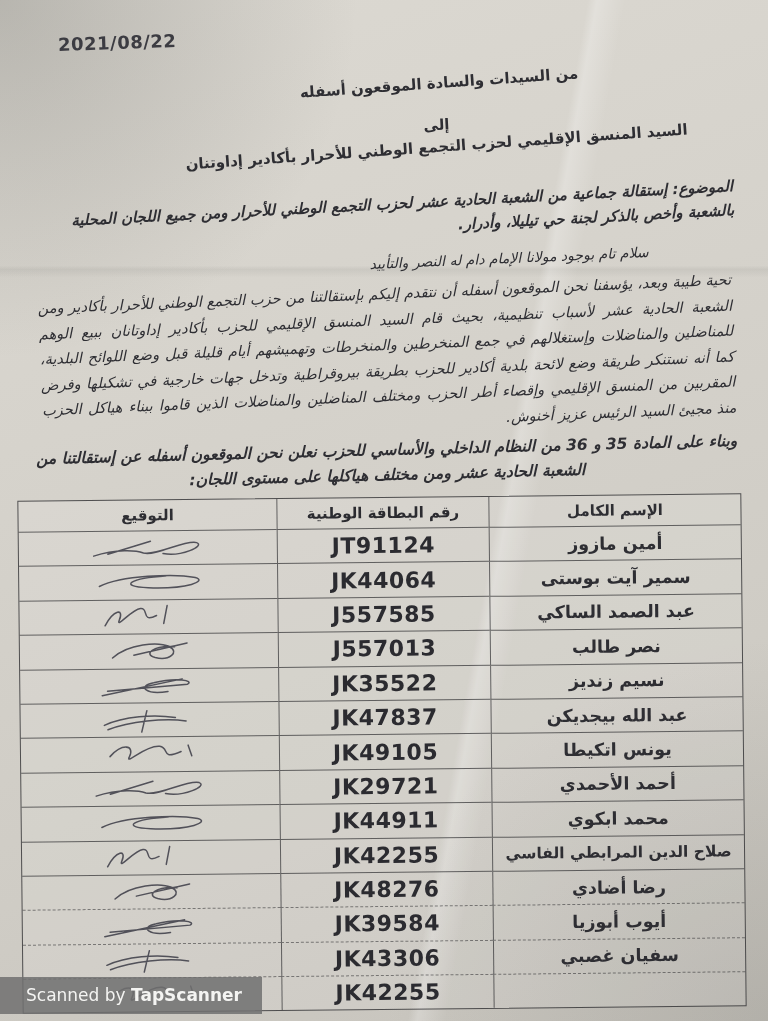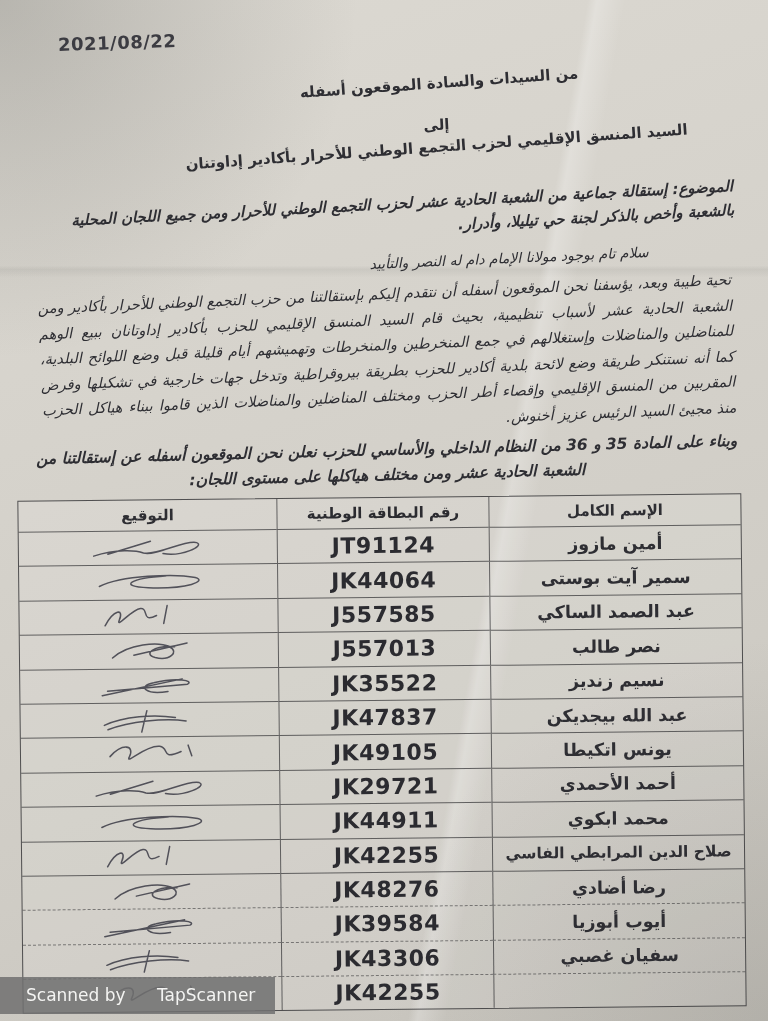--- a/index.html
+++ b/index.html
@@ -49,21 +49,21 @@
   .cell.hdr{height:30px;font-weight:bold;font-size:15px;}
   .cell.dashed{border-bottom-style:dashed;border-bottom-color:rgba(45,45,48,.55);}
   .cell.last{border-bottom:none;}
   .squeeze{font-size:15.5px !important;}
 
   .watermark{
     left:0;bottom:7px;direction:ltr;
     background:rgba(112,112,112,.85);
     color:#f4f4f2;font-size:17px;padding:8px 20px 9px 26px;
   }
-  .watermark b{font-weight:normal;margin-left:26px;}
+  .watermark b{font-weight:bold;}
   svg.scribble path{fill:none;stroke:#3b3b46;stroke-width:1.7;stroke-linecap:round;}
 </style>
 </head>
 <body>
 
 <div class="paper">
 
   <div class="ab date">2021/08/22</div>
 
   <div class="ab from-line">من السيدات والسادة الموقعون أسفله</div>

